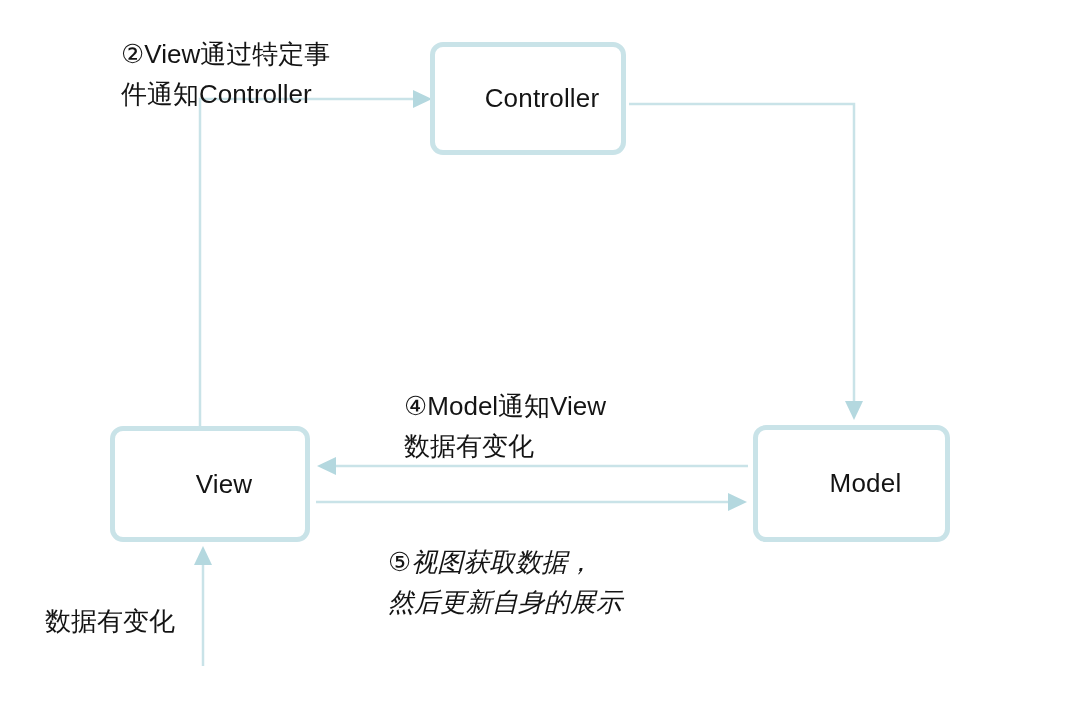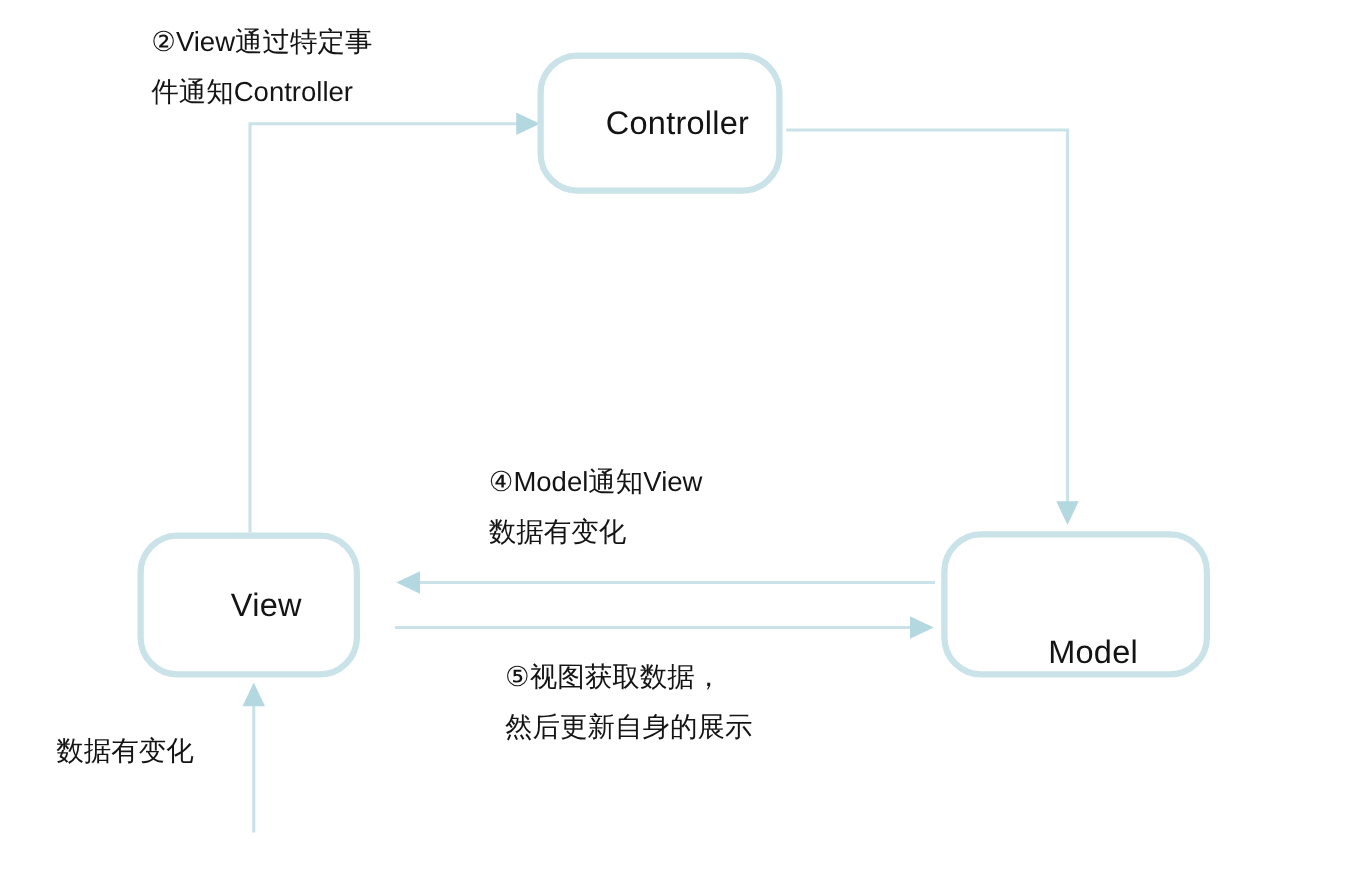--- a/index.html
+++ b/index.html
@@ -32,46 +32,47 @@
     stroke-width: 2.5;
   }
   .arrow-head {
     fill: var(--arrowhead);
     stroke: none;
   }
   .node {
     position: absolute;
     background: var(--bg);
     border: 5px solid var(--accent);
-    border-radius: 32px;
+    border-radius: 13px;
     display: flex;
     align-items: center;
     justify-content: center;
     padding-left: 28px;
   }
   .node-label {
     font-size: 26px;
     color: var(--text);
     letter-spacing: 0.2px;
   }
   .node-controller { left: 430px; top: 42px;  width: 196px; height: 113px; }
-  .node-view       { left: 110px; top: 426px; width: 178px; height: 116px; }
-  .node-model      { left: 753px; top: 425px; width: 215px; height: 117px; align-items: flex-end; }
+  .node-view       { left: 110px; top: 426px; width: 200px; height: 116px; }
+  .node-model      { left: 753px; top: 425px; width: 197px; height: 117px; }
   .annotation {
     position: absolute;
-    font-size: 22px;
+    font-size: 26px;
     line-height: 40px;
     color: var(--text);
     white-space: pre-line;
+    margin-top: 20px;
   }
   .annotation-step1 { left: 45px;  top: 581px; }
   .annotation-step2 { left: 121px; top: 14px;  }
   .annotation-step3 { left: 645px; top: 51px;  }
-  .annotation-step4 { left: 391px; top: 366px; }
-  .annotation-step5 { left: 404px; top: 522px; }
+  .annotation-step4 { left: 404px; top: 366px; }
+  .annotation-step5 { left: 388px; top: 522px; font-style: italic; }
 </style>
 </head>
 <body>
 
 <div class="canvas">
 
   <svg class="arrows-layer" viewBox="0 0 1080 714" xmlns="http://www.w3.org/2000/svg">
 
     <g>
       <polyline class="arrow-line" points="200,426 200,99 415,99"></polyline>

